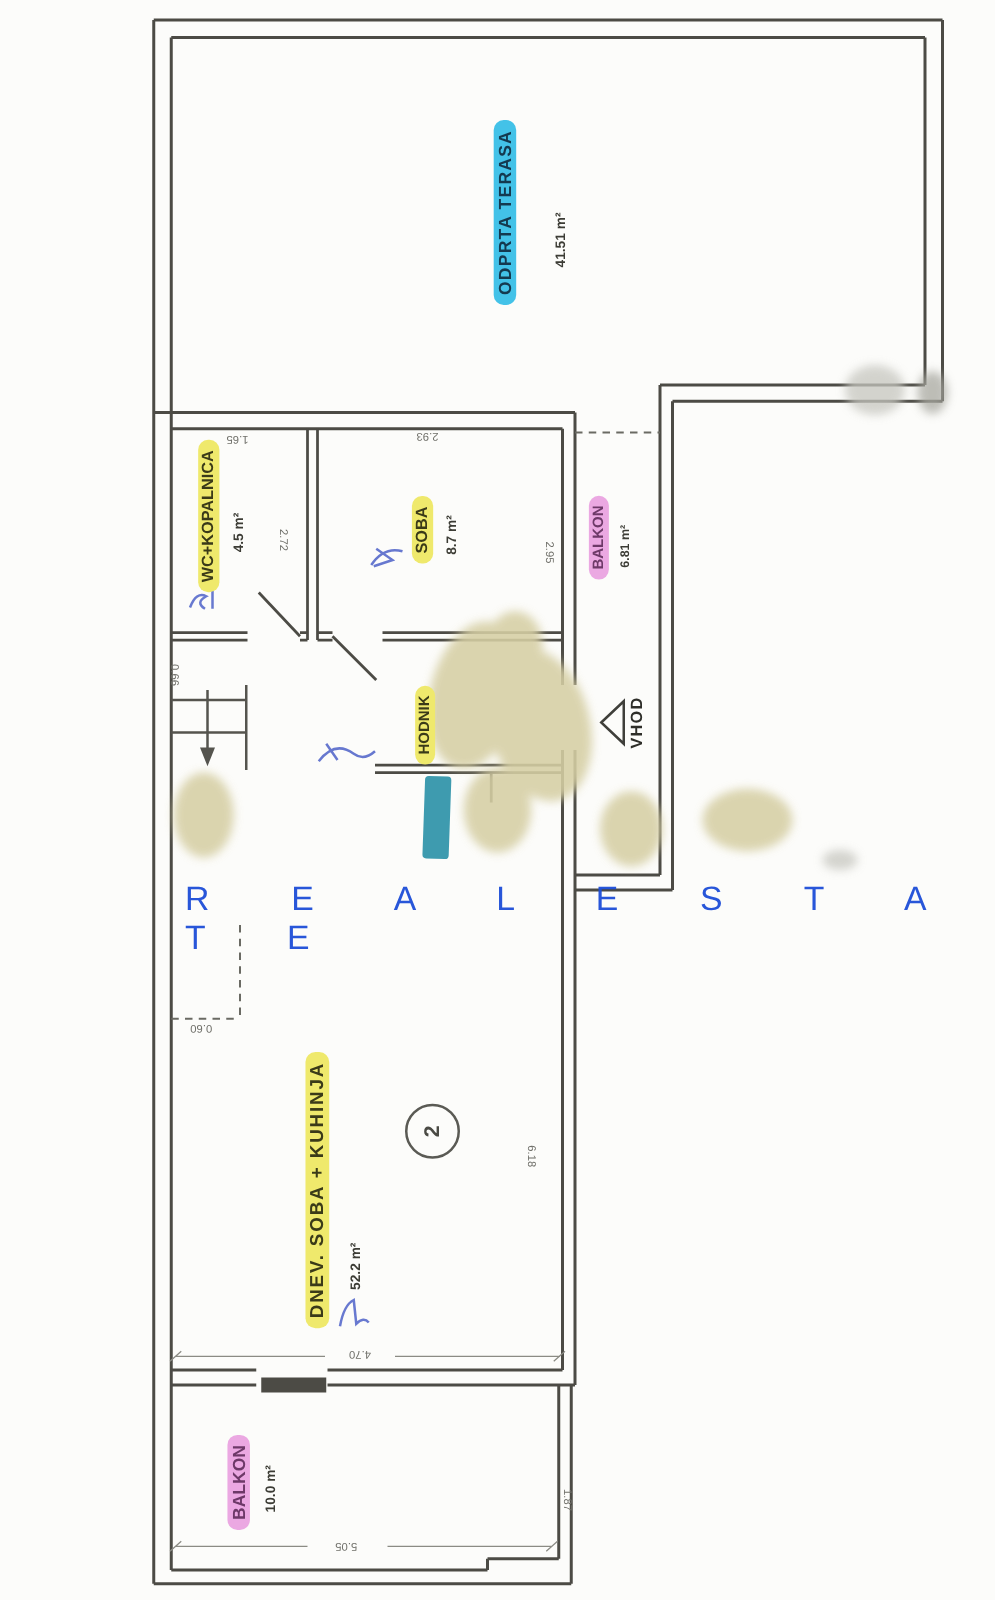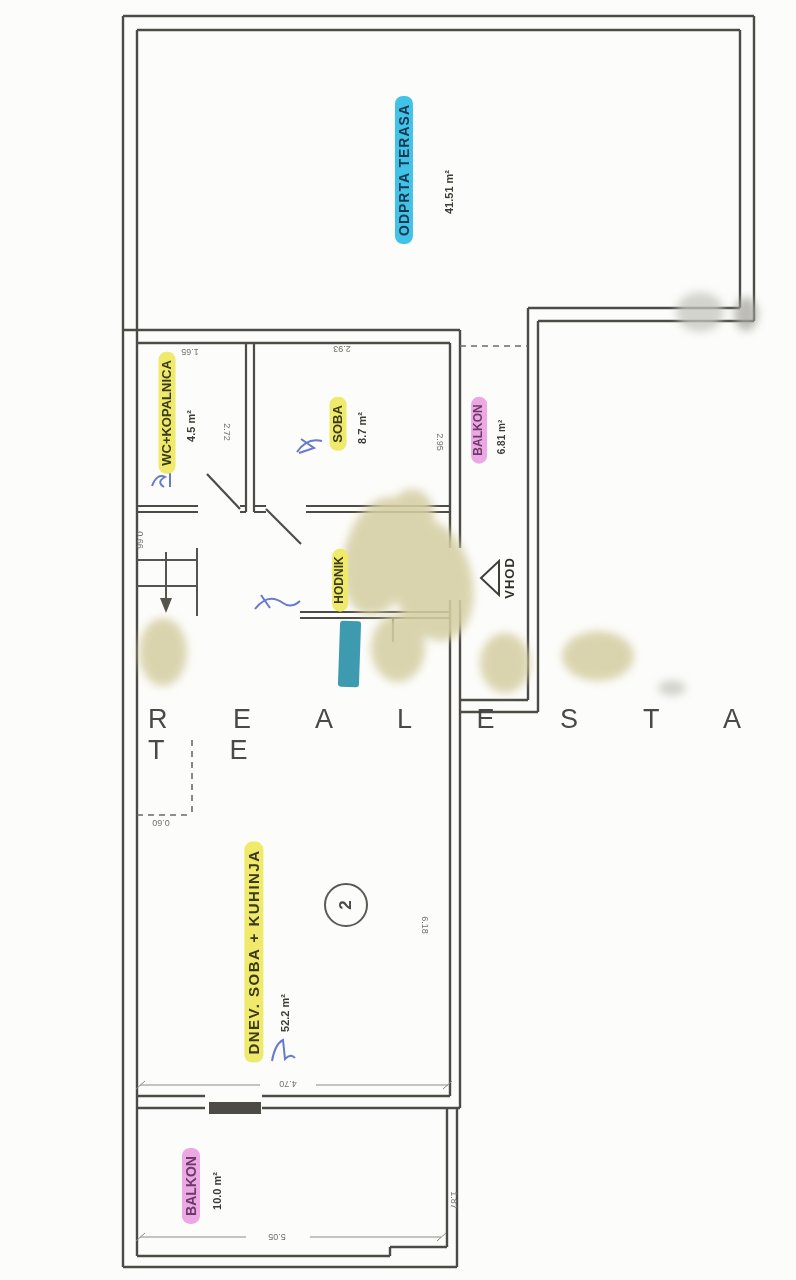--- a/index.html
+++ b/index.html
@@ -17,21 +17,21 @@
   .dim{position:absolute;white-space:nowrap;font-size:9px;color:#70706a;font-weight:400;}
   .rot180{transform:translate(-50%,-50%) rotate(180deg);}
   .rot90{transform:translate(-50%,-50%) rotate(90deg);}
   .vhod{position:absolute;white-space:nowrap;font-weight:700;font-size:13px;color:#2e2e29;
         transform:translate(-50%,-50%) rotate(-90deg);letter-spacing:1px;}
   .unit-circle{position:absolute;left:346px;top:905px;width:40px;height:40px;
         border:2.5px solid #5a5a54;border-radius:50%;display:flex;align-items:center;
         justify-content:center;transform:translate(-50%,-50%) rotate(-90deg);
         font-size:17px;font-weight:700;color:#4a4a44;}
   .watermark{position:absolute;left:148px;top:704px;font-size:27px;font-weight:400;
-        color:#404040;letter-spacing:16px;word-spacing:26px;opacity:.95;}
+        color:#1d4ed8;letter-spacing:16px;word-spacing:26px;opacity:.95;}
 </style>
 </head>
 <body>
 
 <div class="plan">
 
   <svg width="796" height="1280" viewBox="0 0 796 1280">
     <defs>
       <filter id="blur3" x="-60%" y="-60%" width="220%" height="220%">
           <feGaussianBlur stdDeviation="4"></feGaussianBlur>

